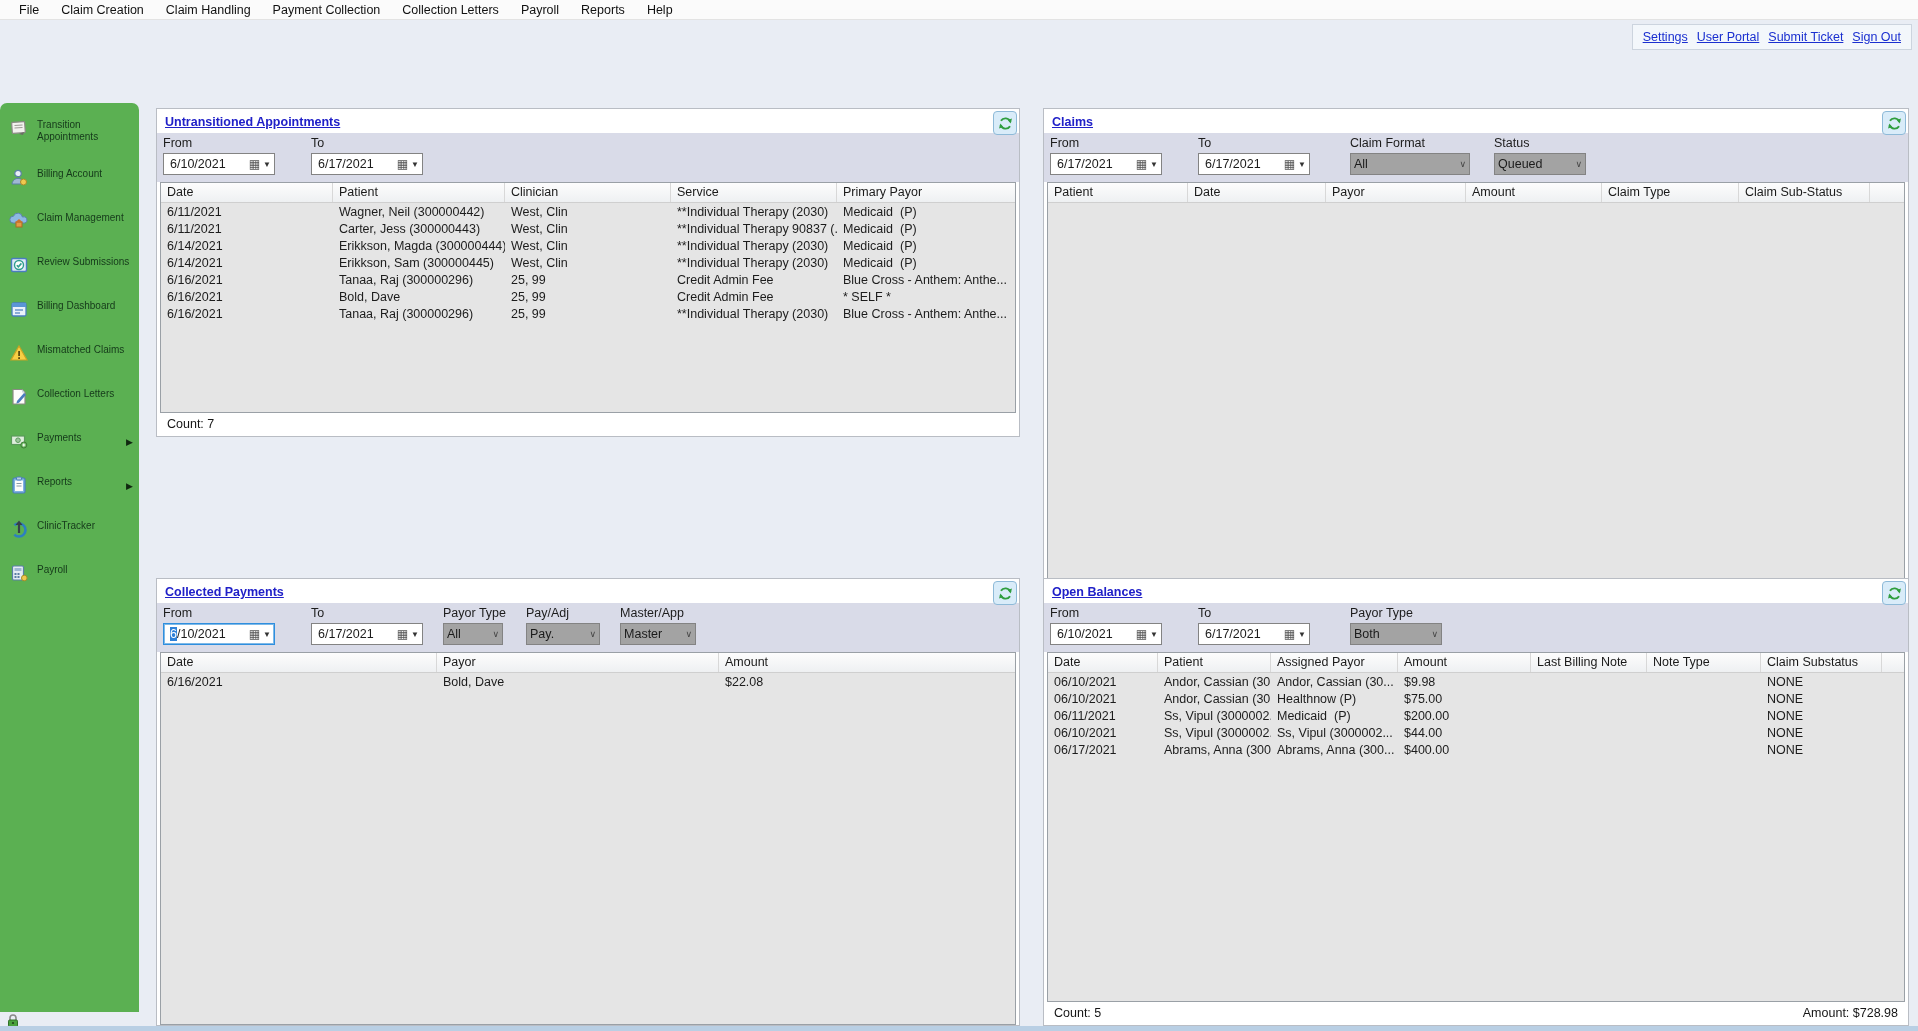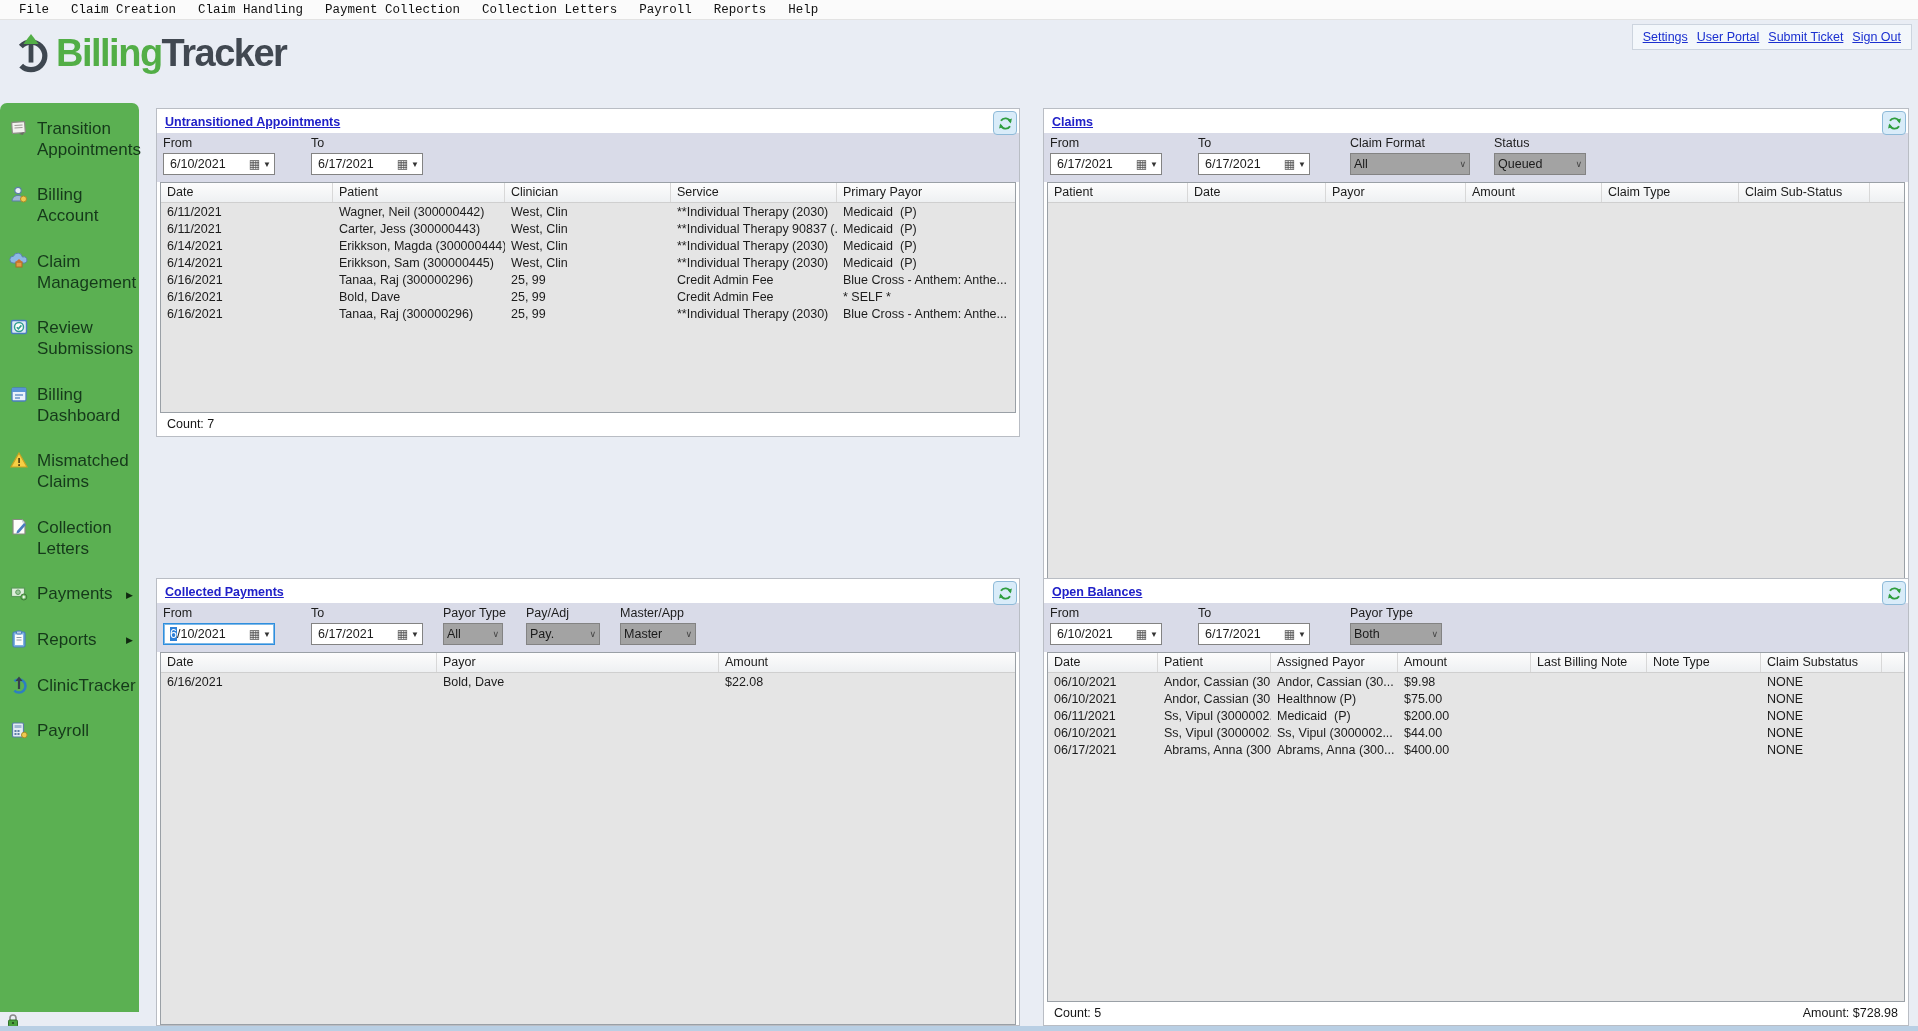--- a/index.html
+++ b/index.html
@@ -6,36 +6,36 @@
   html,body { width:1918px; height:1031px; overflow:hidden; }
   body {
     position:relative; background:#e9edf4;
     font-family:"Liberation Sans","DejaVu Sans",sans-serif;
     color:#1b1b1b;
   }
   
   .menubar { position:absolute; top:0; left:0; width:100%; height:20px;
     background:#fbfbfb; border-bottom:1px solid #e3e3e3;
     display:flex; align-items:center; padding-left:8px; }
-  .menu-item { font-size:12.5px; color:#111; padding:0 11px; cursor:default;font-family:Liberation Mono, monospace; }
+  .menu-item { font-size:12.5px; color:#111; padding:0 11px; cursor:default; }
   
   .header { position:absolute; top:20px; left:0; width:100%; height:83px; }
   .logo { position:absolute; left:10px; top:12px; display:flex; align-items:center; gap:4px; }
   .logo-text { font-size:38px; font-weight:bold; letter-spacing:-1.5px; line-height:1; }
   .logo-billing { color:#52ae46; }
   .logo-tracker { color:#414851; }
   .quicklinks { position:absolute; right:6px; top:4px; border:1px solid #ccd4de;
     background:#f3f7fb; padding:5px 10px; display:flex; gap:9px; }
   .quicklinks a { font-size:12.5px; color:#1a2fd0; text-decoration:underline; cursor:pointer; white-space:nowrap; }
   
   .sidebar { position:absolute; left:0; top:103px; width:139px; height:909px;
     background:#5bb052; border-radius:7px 7px 0 0; padding:16px 4px 0 9px; }
   .side-item { display:flex; align-items:flex-start; gap:8px; margin-bottom:25px; cursor:pointer; }
   .side-item .sicon { flex:0 0 20px; width:20px; height:20px; margin-top:-1px; }
-  .side-item .slabel { font-size:17px; color:#15391a; line-height:1.22; }
+  .side-item .slabel { font-size:10px; color:#15391a; line-height:1.22; }
   .side-item .sarrow { margin-left:auto; align-self:center; font-size:9px; color:#102810; padding-right:2px; }
   .lock { position:absolute; left:6px; top:1013px; width:14px; height:15px; }
   .bottom-strip { position:absolute; left:0; bottom:0; width:100%; height:5px; background:#b9cfe4; }
   
   .panel { position:absolute; background:#fff; border:1px solid #b9bdc4; display:flex; flex-direction:column; }
   .ptitle { font-size:12.5px; font-weight:bold; color:#2020c8; text-decoration:underline;
     padding:6px 8px 4px; align-self:flex-start; cursor:pointer; }
   .refresh-btn { position:absolute; top:2px; right:2px; width:24px; height:24px;
     background:#d9ecf9; border:1px solid #8ebad8; border-radius:4px;
     display:flex; align-items:center; justify-content:center; cursor:pointer; }
@@ -77,28 +77,20 @@
     <span class="menu-item">Claim Creation</span>
     <span class="menu-item">Claim Handling</span>
     <span class="menu-item">Payment Collection</span>
     <span class="menu-item">Collection Letters</span>
     <span class="menu-item">Payroll</span>
     <span class="menu-item">Reports</span>
     <span class="menu-item">Help</span>
   </div>
 
 <div class="header">
-  <div class="logo">
-    <span class="licon" style="width:42px;height:42px;display:inline-block"><svg viewBox="0 0 44 44" width="100%" height="100%">
-          <circle cx="22" cy="25" r="14.5" fill="none" stroke="#3e4750" stroke-width="5.5" stroke-dasharray="70 22" stroke-dashoffset="-56"></circle>
-          <rect x="19.5" y="11" width="5" height="21" fill="#3e4750"></rect>
-          <path d="M22 2 14 12.5h16z" fill="#52ae46"></path>
-        </svg></span>
-    <span class="logo-text"><span class="logo-billing">Billing</span><span class="logo-tracker">Tracker</span></span>
-  </div>
   <div class="quicklinks" id="quicklinks">
       <a>Settings</a>
       <a>User Portal</a>
       <a>Submit Ticket</a>
       <a>Sign Out</a>
     </div>
 </div>
 
 <div class="sidebar" id="sidebar">
     <div class="side-item">

